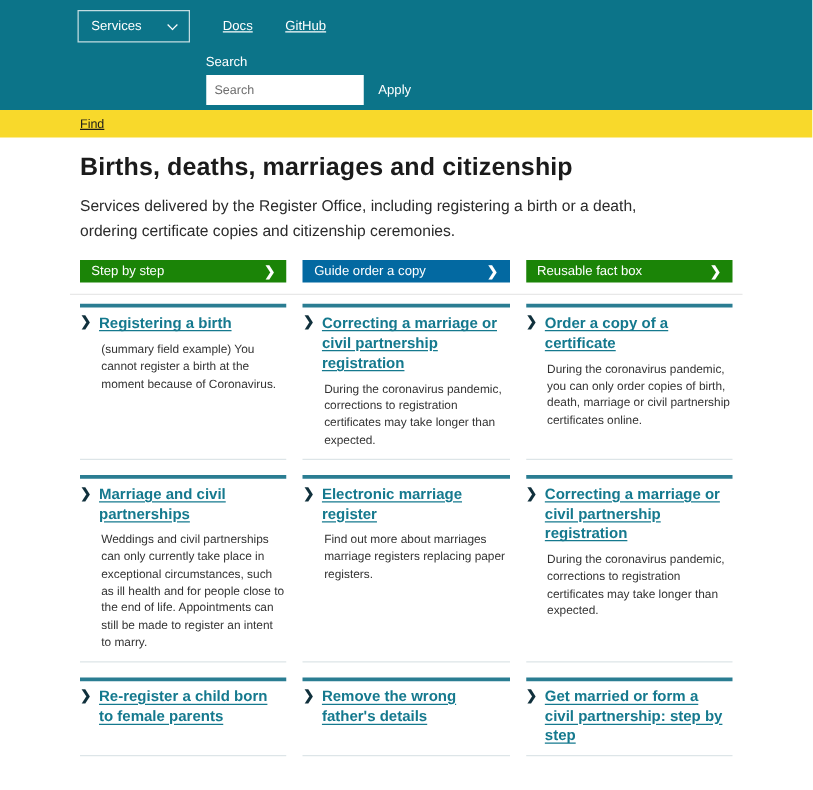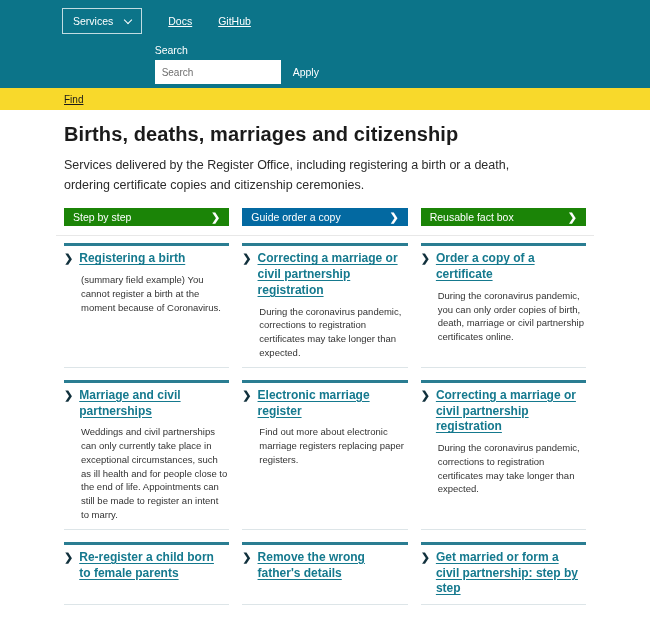--- a/index.html
+++ b/index.html
@@ -19,21 +19,21 @@
   }
   .logo { margin-top:27px; color:#ffffff; font-family:"DejaVu Sans", sans-serif; line-height:1; }
   .logo-line1 { font-size:19px; font-weight:700; letter-spacing:0.2px; }
   .logo-line2 { font-size:12px; font-weight:400; text-align:right; margin-top:3px; padding-right:4px; }
 
   .header-right { display:flex; flex-direction:column; align-items:flex-end; }
   .nav-row { display:flex; align-items:center; margin-top:8px; margin-right:68px; }
   .services-btn {
     background:transparent; border:1px solid rgba(255,255,255,0.75);
     color:#ffffff; font-size:10.5px; font-family:inherit;
-    padding:6px 10px; display:flex; align-items:center; gap:12px; cursor:pointer;
+    padding:6px 10px; display:flex; align-items:center; gap:22px; cursor:pointer;
   }
   .chev-down {
     width:6px; height:6px; border-right:1.6px solid #fff; border-bottom:1.6px solid #fff;
     transform:rotate(45deg); display:inline-block; margin-top:-3px;
   }
   .top-link { color:#ffffff; font-size:10.5px; text-decoration:underline; margin-left:26px; }
 
   .search-area { margin-top:10px; }
   .search-label { color:#ffffff; font-size:10.5px; display:block; margin-bottom:4px; }
   .search-row { display:flex; align-items:center; }
@@ -174,21 +174,21 @@
           <a class="topic-link">Marriage and civil partnerships</a>
         </h3>
       <p class="topic-summary">Weddings and civil partnerships can only currently take place in exceptional circumstances, such as ill health and for people close to the end of life. Appointments can still be made to register an intent to marry.</p>
     </article>
 
     <article class="topic-card">
       <h3 class="topic-title">
           <span class="topic-chev">❯</span>
           <a class="topic-link">Electronic marriage register</a>
         </h3>
-      <p class="topic-summary">Find out more about electronic marriage registers replacing paper registers.</p>
+      <p class="topic-summary">Find out more about marriages marriage registers replacing paper registers.</p>
     </article>
 
     <article class="topic-card">
       <h3 class="topic-title">
           <span class="topic-chev">❯</span>
           <a class="topic-link">Correcting a marriage or civil partnership registration</a>
         </h3>
       <p class="topic-summary">During the coronavirus pandemic, corrections to registration certificates may take longer than expected.</p>
     </article>
 

